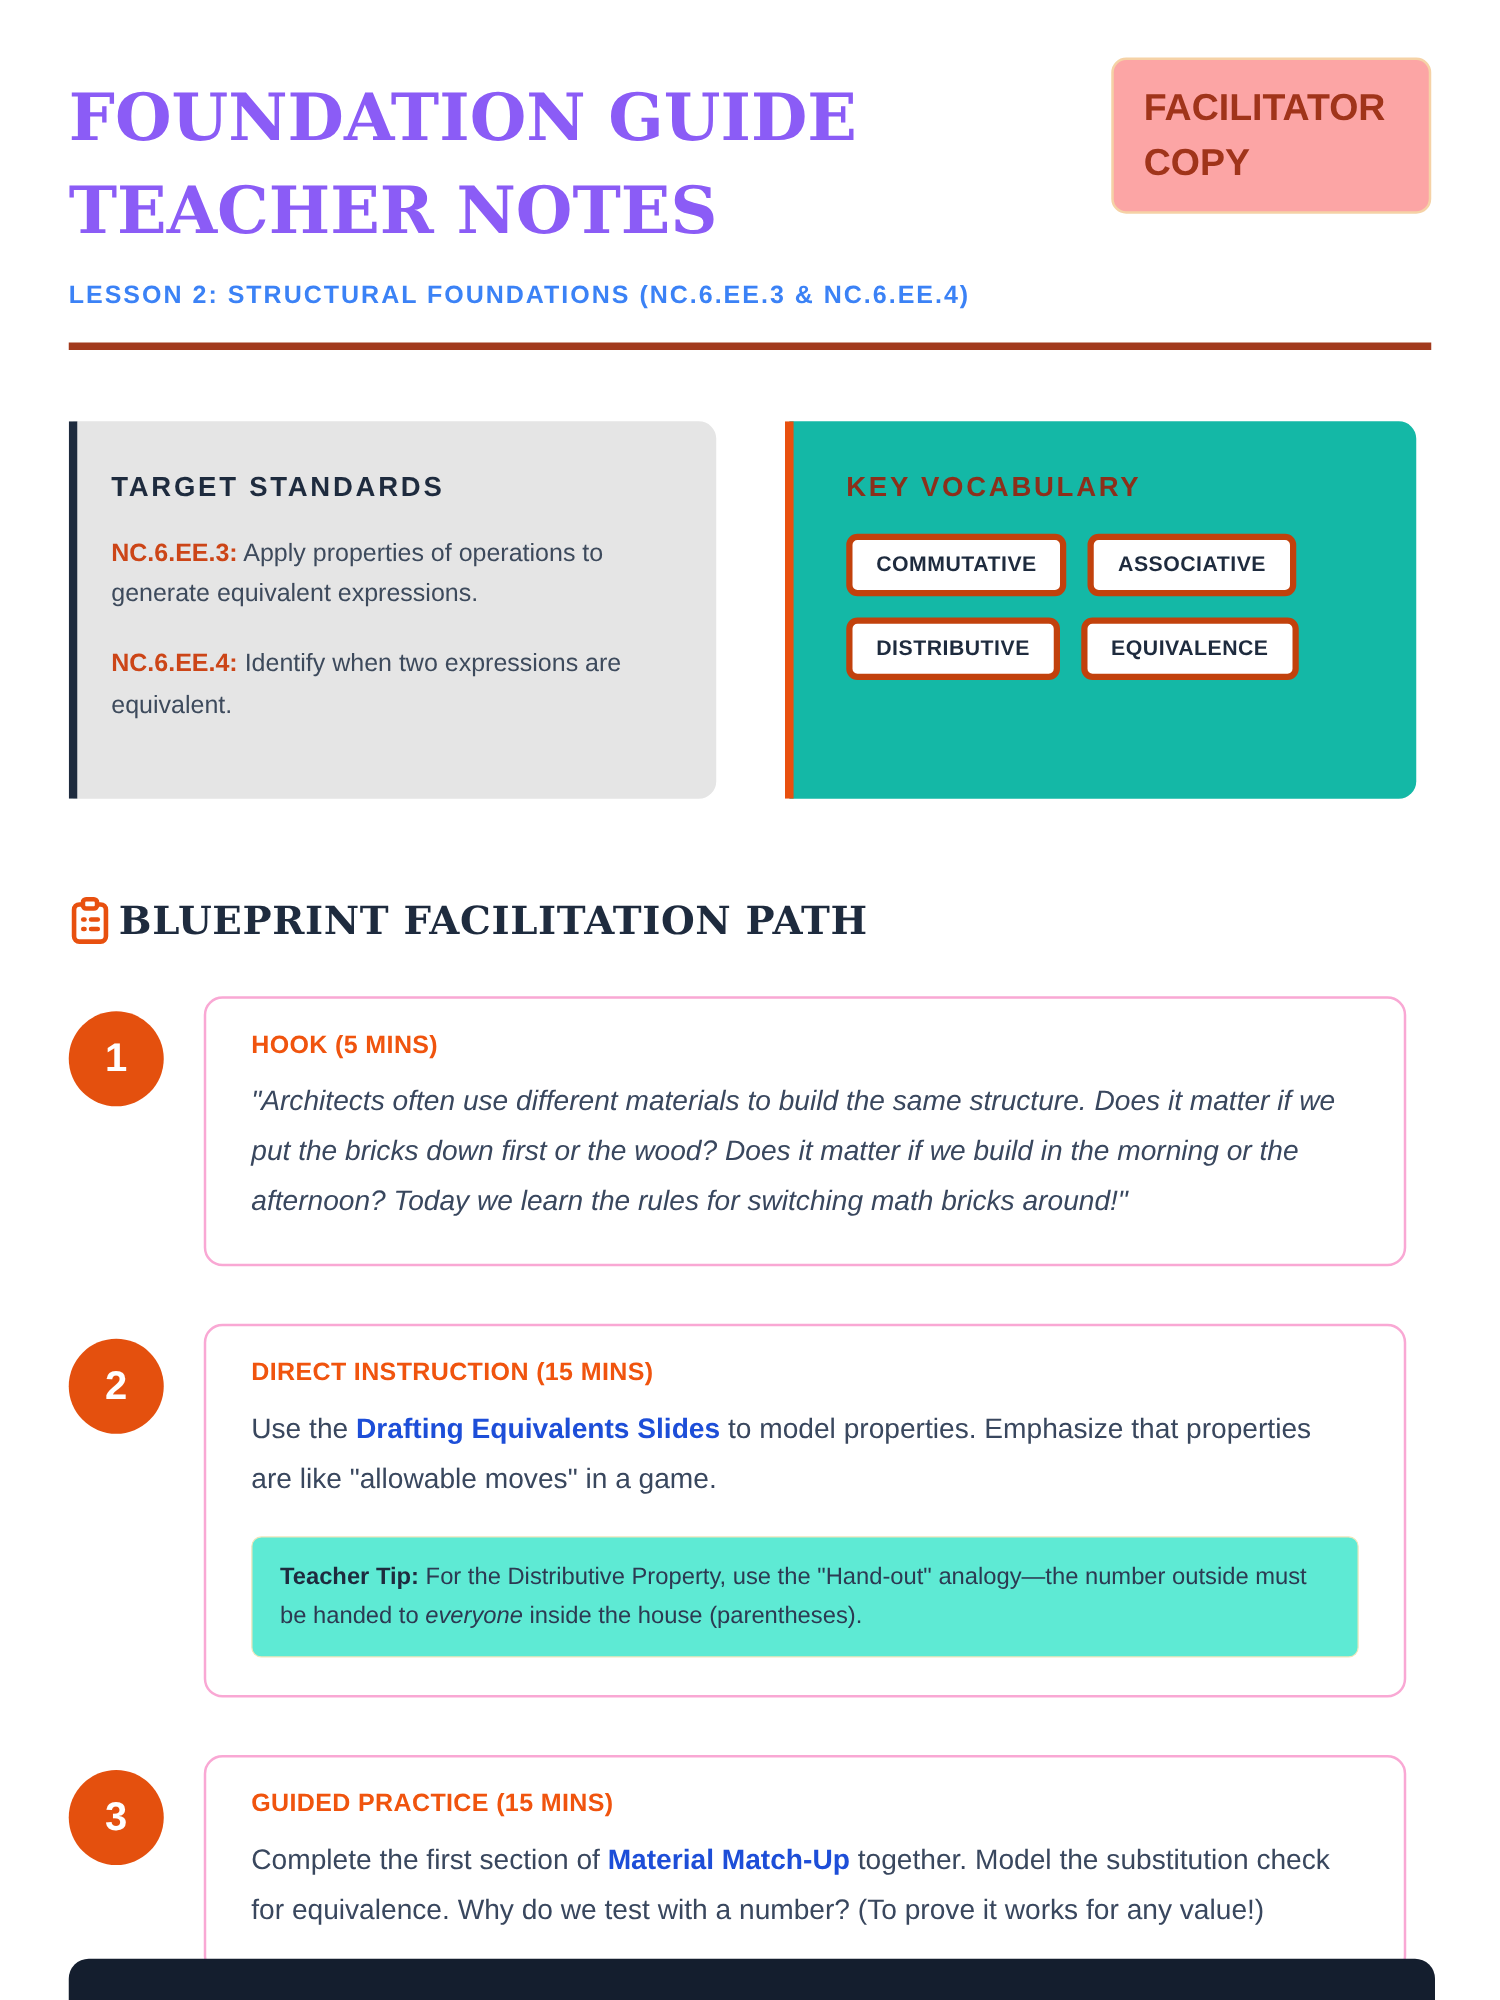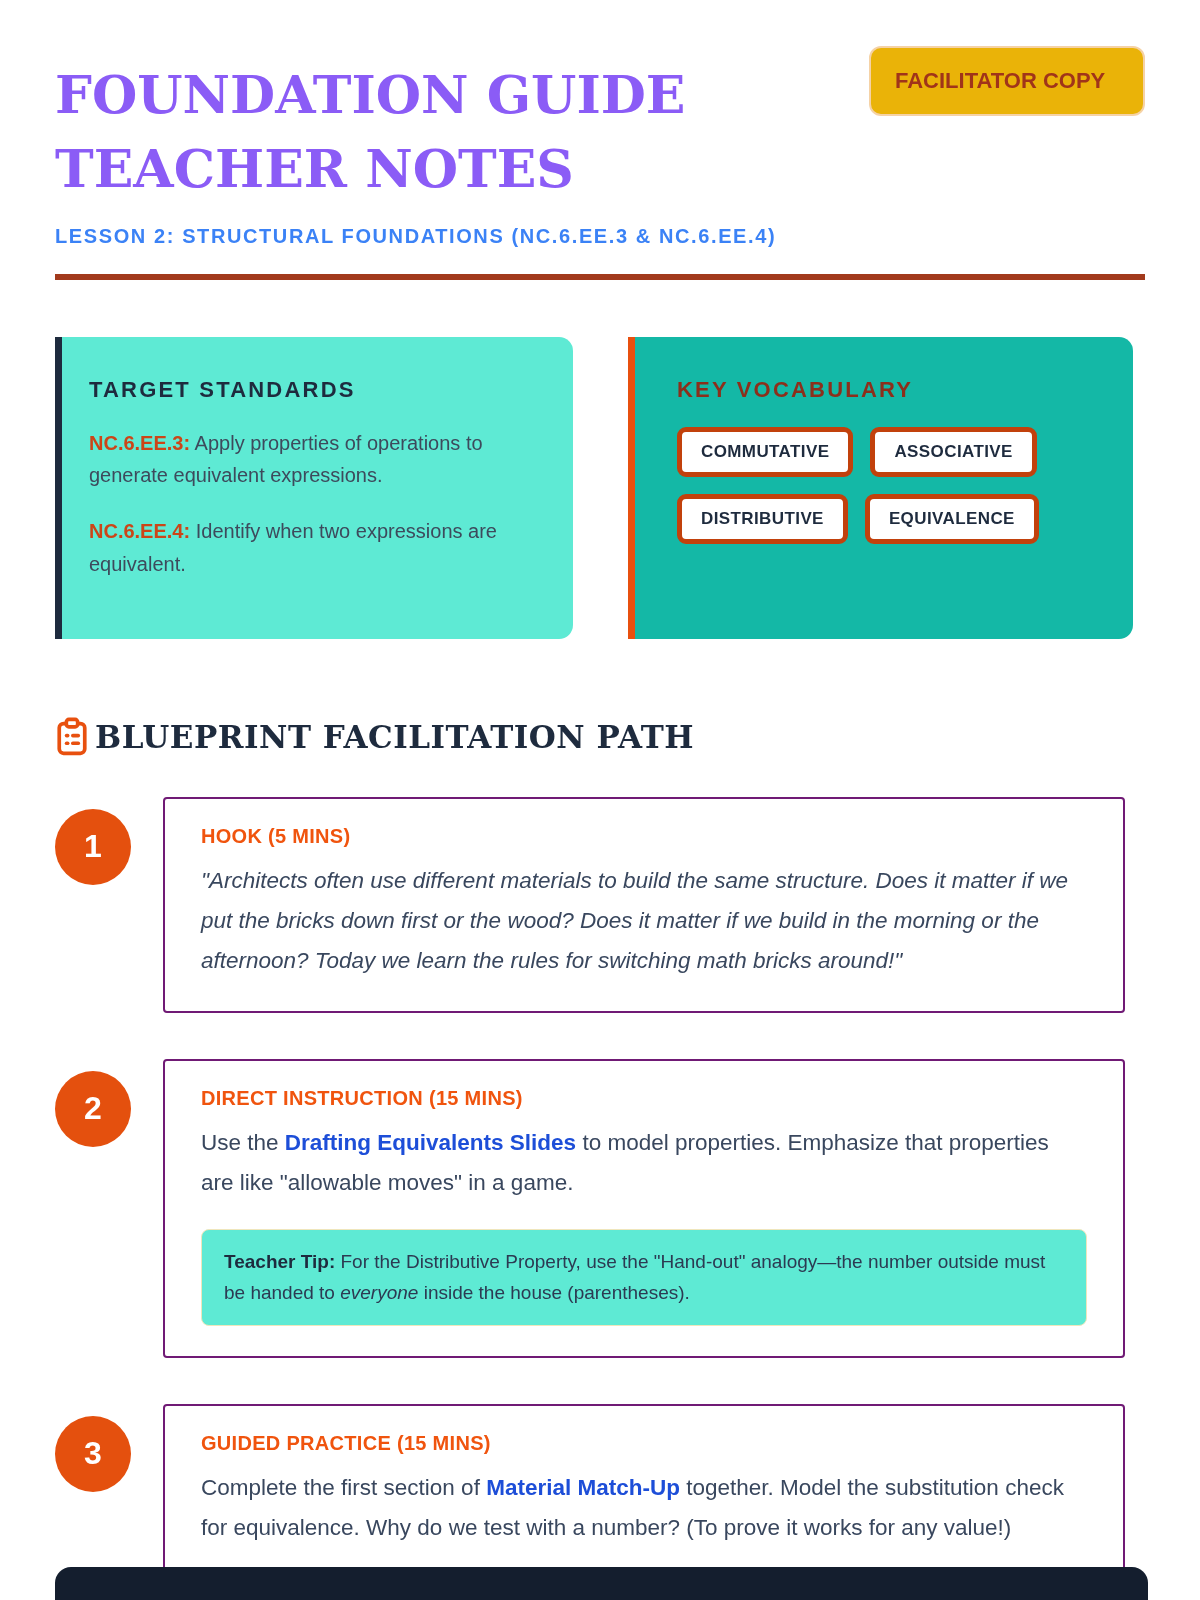--- a/index.html
+++ b/index.html
@@ -27,28 +27,28 @@
   }
   .doc-subtitle {
     margin-top: 19px;
     font-size: 20px;
     font-weight: bold;
     letter-spacing: 1.6px;
     color: #3b82f6;
   }
   .facilitator-badge {
     flex: 0 0 auto;
-    background: #eab308;
+    background: #fca5a5;
     border: 2px solid #F5D2A6;
     border-radius: 12px;
     padding: 17px 24px;
-    width: 276px;
+    width: 256px;
     color: #A0341A;
     font-weight: bold;
-    font-size: 22px;
+    font-size: 30px;
     line-height: 1.45;
   }
   .rule {
     border: none;
     height: 6px;
     background: #A23A1D;
     margin: 26px 0 0 0;
   }
 
   
@@ -56,21 +56,21 @@
     display: grid;
     grid-template-columns: 518px 505px;
     column-gap: 55px;
     margin-top: 57px;
   }
   .panel {
     border-radius: 0 14px 14px 0;
     padding: 40px 34px 40px 42px;
     min-height: 302px;
   }
-  .panel-standards { background: #5eead4; border-left: 7px solid #1E2B3E; padding-left: 27px; }
+  .panel-standards { background: #e5e5e5; border-left: 7px solid #1E2B3E; padding-left: 27px; }
   .panel-vocab     { background: #14b8a6; border-left: 7px solid #E8500F; }
   .panel h2 {
     margin: 0 0 24px 0;
     font-size: 22px;
     letter-spacing: 2.2px;
     font-weight: bold;
   }
   .panel-standards h2 { color: #1E2B3E; }
   .panel-vocab h2     { color: #8C2F1B; }
   .std-item { font-size: 20px; line-height: 1.62; color: #3D4A5C; margin: 0 0 24px 0; }
@@ -111,22 +111,22 @@
     background: #E4500E;
     color: #ffffff;
     font-size: 32px;
     font-weight: bold;
     display: flex; align-items: center; justify-content: center;
     margin-top: 12px;
   }
   .step-card {
     margin-left: 32px;
     flex: 1;
-    border: 2px solid #701a75;
-    border-radius: 4px;
+    border: 2px solid #f9a8d4;
+    border-radius: 15px;
     padding: 26px 36px 30px 36px;
     background: #ffffff;
   }
   .step-heading {
     margin: 0;
     color: #F0540E;
     font-size: 20px;
     font-weight: bold;
     letter-spacing: 0.3px;
   }

